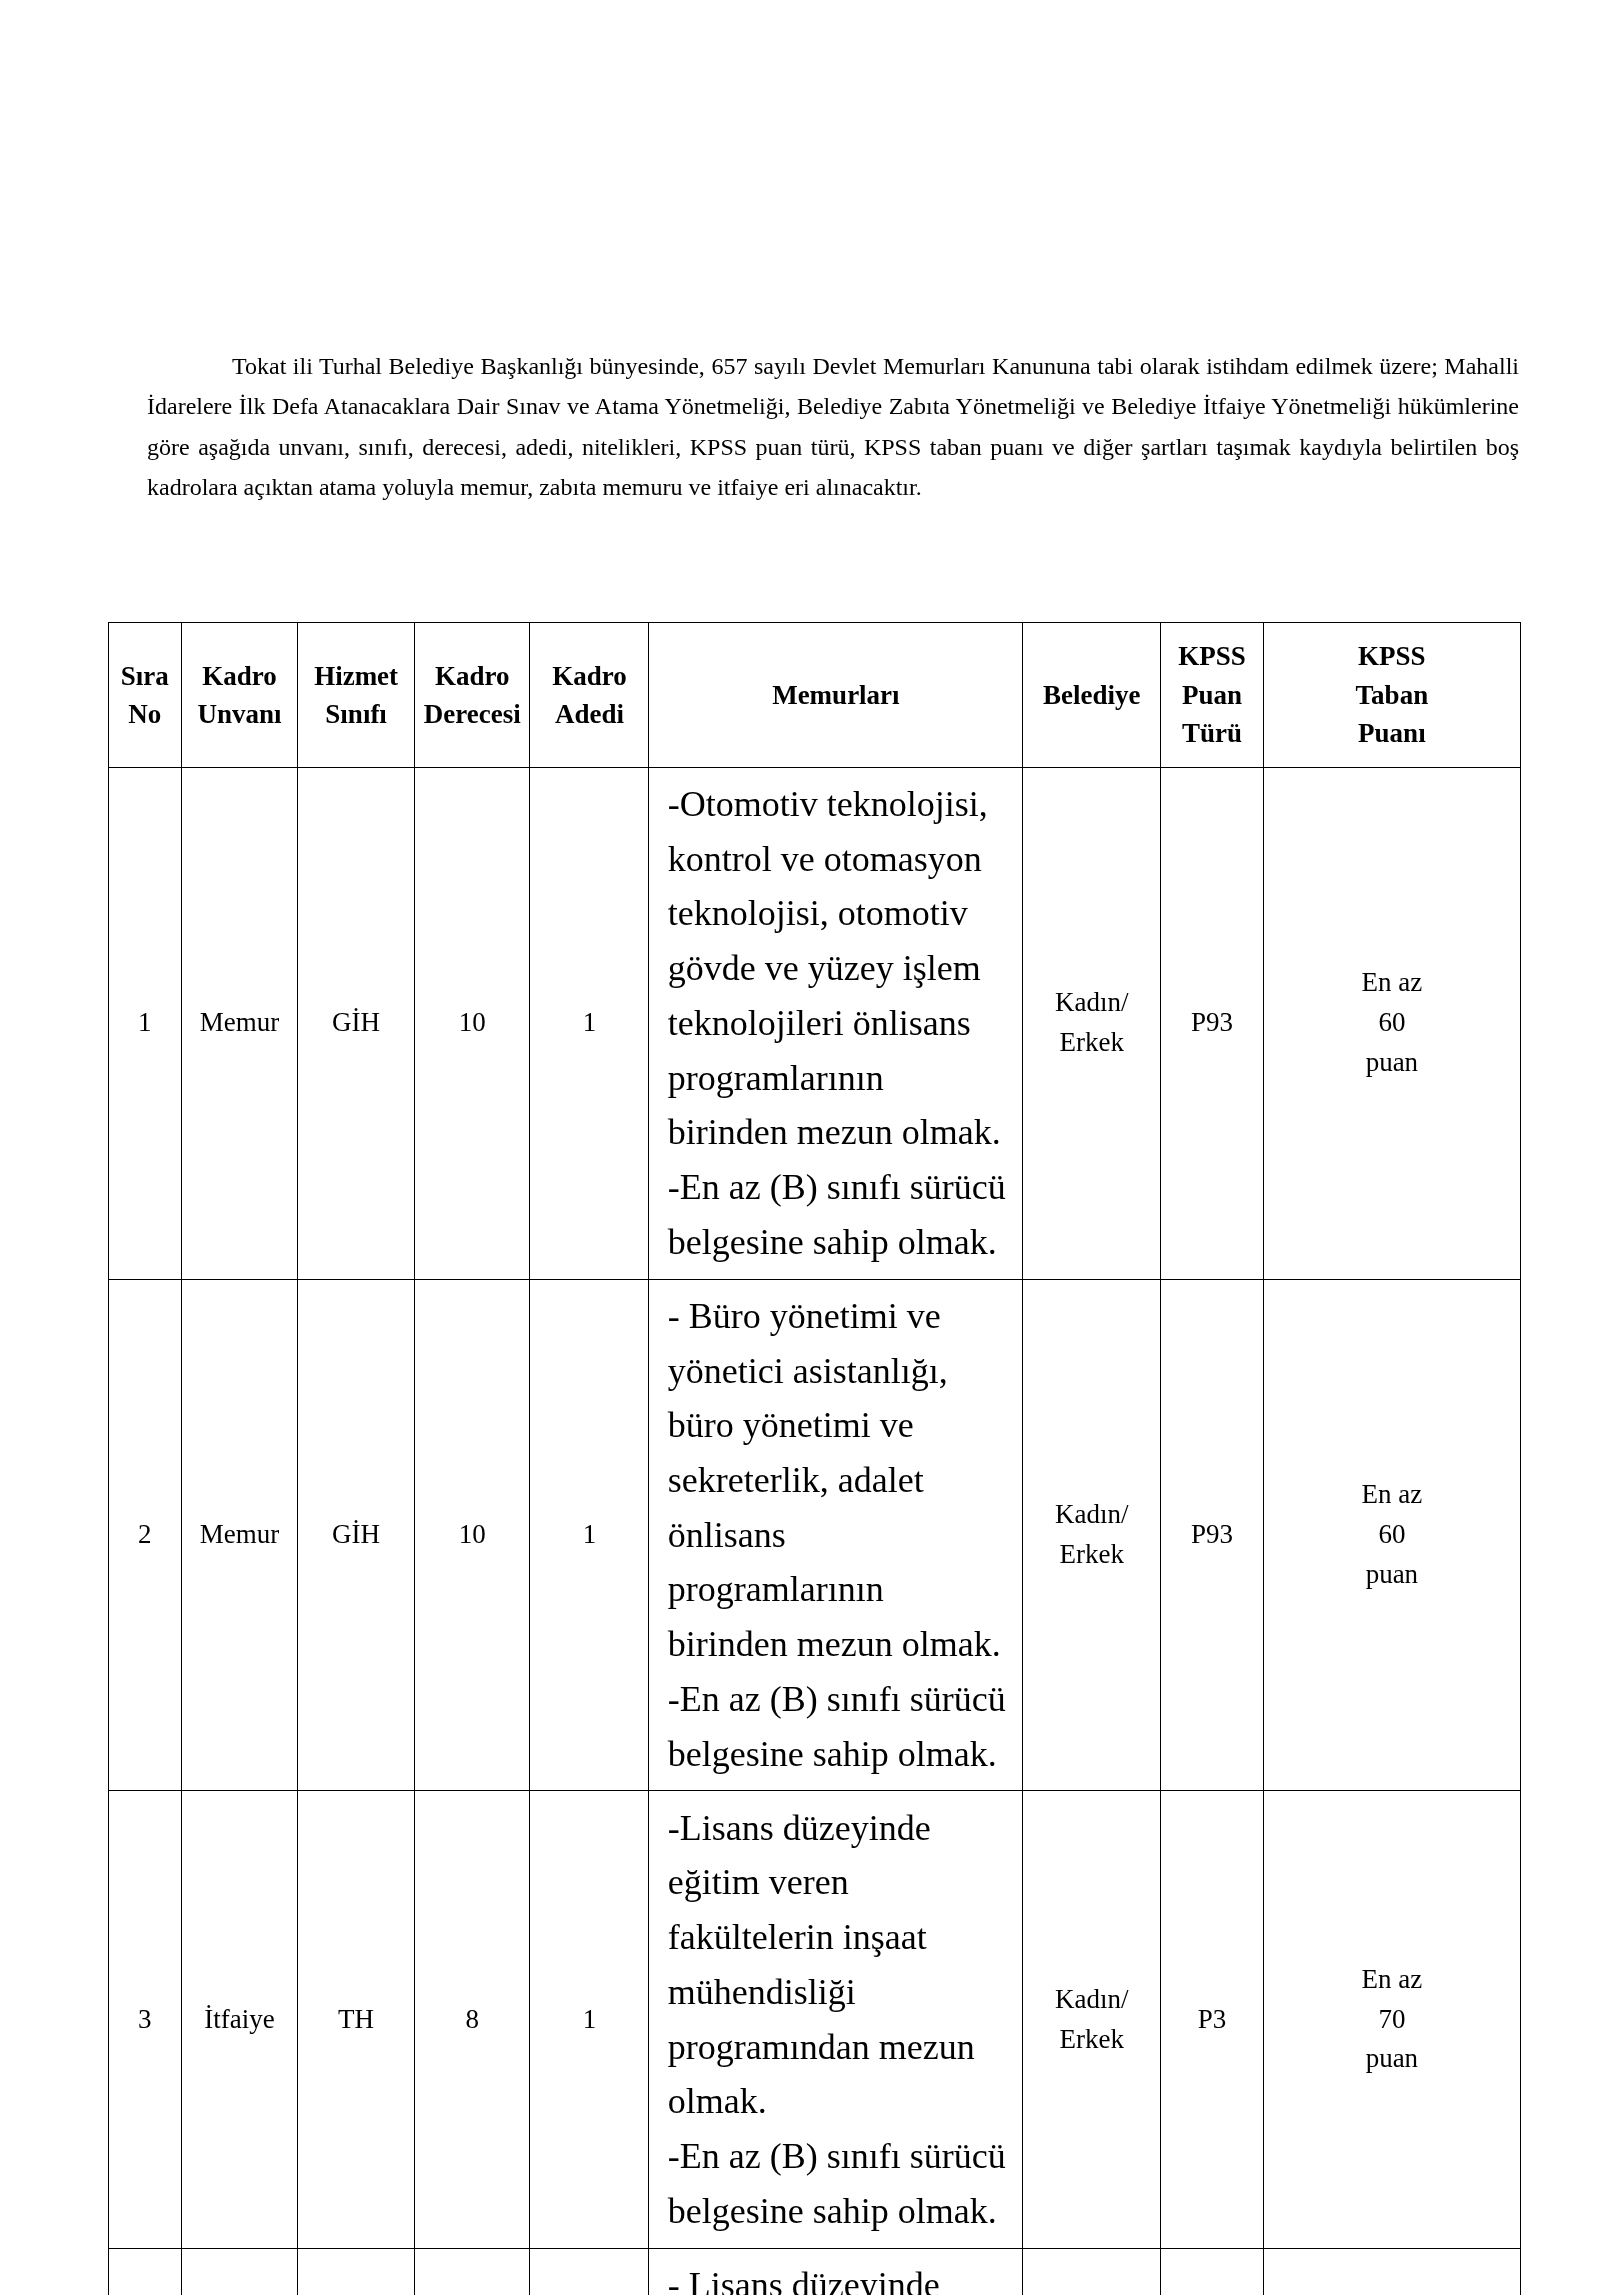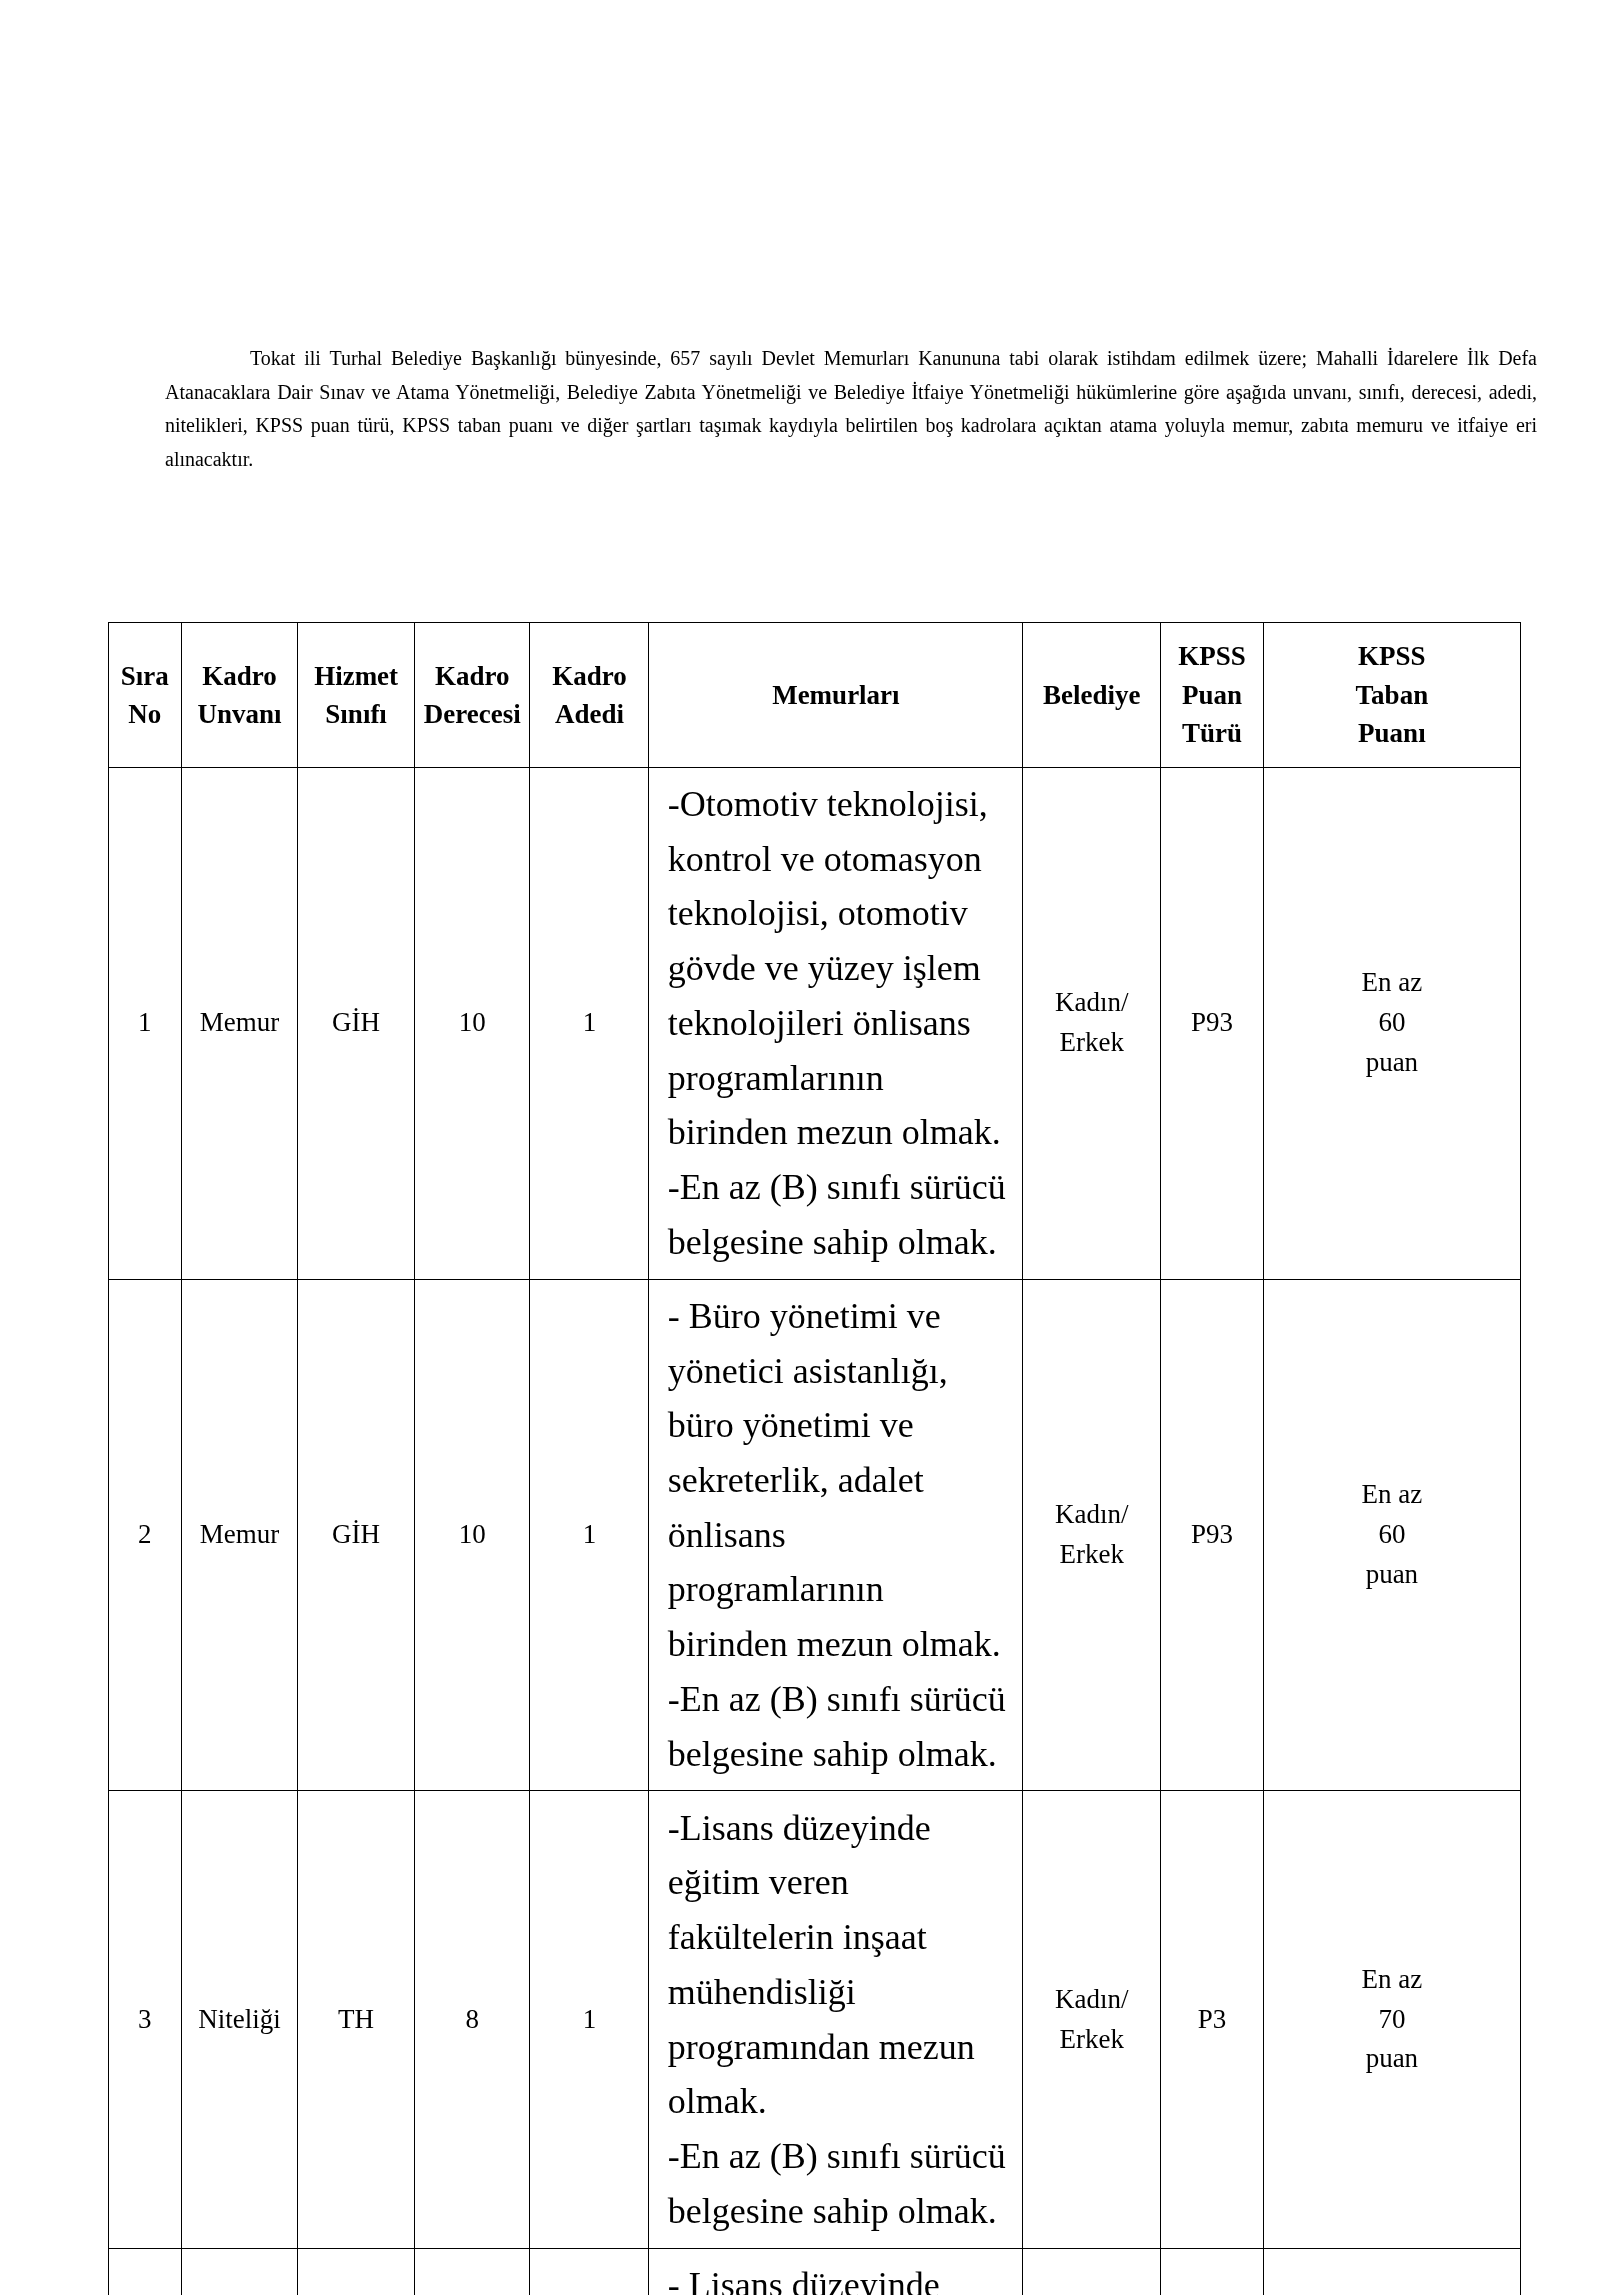--- a/index.html
+++ b/index.html
@@ -31,24 +31,24 @@
     font-size: 29px;
     font-weight: bold;
     line-height: 1.32;
     letter-spacing: 0.1px;
     white-space: nowrap;
   }
 
   
   .intro {
     position: absolute;
-    left: 165px;
+    left: 147px;
     top: 322px;
     width: 1372px;
-    font-size: 20px;
+    font-size: 24px;
     line-height: 1.68;
     text-align: justify;
     text-indent: 85px;
     text-justify: inter-word;
     hyphens: none;
   }
 
   
   .table-wrap {
     position: absolute;
@@ -155,21 +155,21 @@
           <td class="cell-ml">GİH</td>
           <td class="cell-ml">10</td>
           <td class="cell-ml">1</td>
           <td class="nitelik">- Büro yönetimi ve yönetici asistanlığı, büro yönetimi ve sekreterlik, adalet önlisans programlarının birinden mezun olmak.<br>-En az (B) sınıfı sürücü belgesine sahip olmak.</td>
           <td class="cell-ml">Kadın/<br>Erkek</td>
           <td class="cell-ml">P93</td>
           <td class="cell-ml">En az<br>60<br>puan</td>
         </tr>
         <tr>
           <td class="cell-ml">3</td>
-          <td class="cell-ml">Niteliği</td>
+          <td class="cell-ml">İtfaiye</td>
           <td class="cell-ml">TH</td>
           <td class="cell-ml">8</td>
           <td class="cell-ml">1</td>
           <td class="nitelik">-Lisans düzeyinde eğitim veren fakültelerin inşaat mühendisliği programından mezun olmak.<br>-En az (B) sınıfı sürücü belgesine sahip olmak.</td>
           <td class="cell-ml">Kadın/<br>Erkek</td>
           <td class="cell-ml">P3</td>
           <td class="cell-ml">En az<br>70<br>puan</td>
         </tr>
         <tr>
           <td class="cell-ml">4</td>

